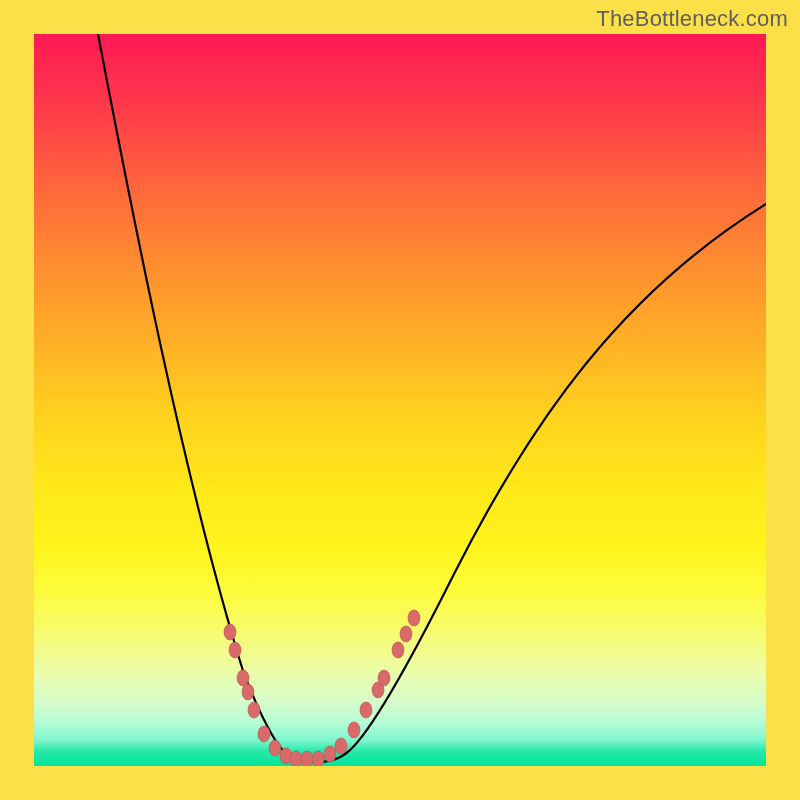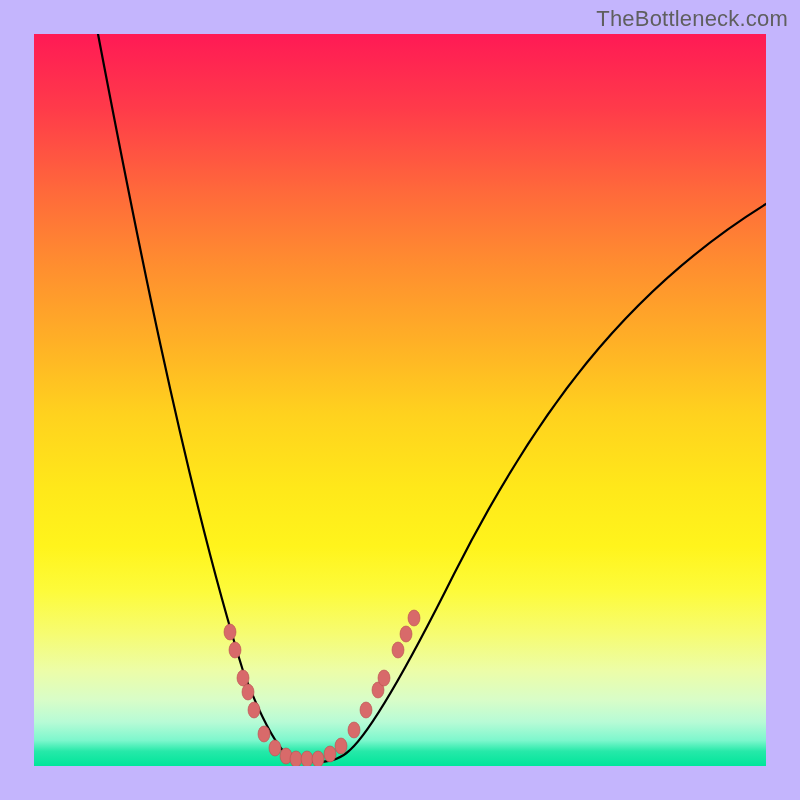--- a/index.html
+++ b/index.html
@@ -10,21 +10,21 @@
     background: #000;
     overflow: hidden;
     font-family: Arial, Helvetica, sans-serif;
   }
   .frame {
     position: absolute;
     left: 0;
     top: 0;
     width: 800px;
     height: 800px;
-    background: #c4b5fd;
+    background: #fde047;
   }
   .plot-area {
     position: absolute;
     left: 34px;
     top: 34px;
     width: 732px;
     height: 732px;
     overflow: hidden;
   }
   .gradient-bg {

